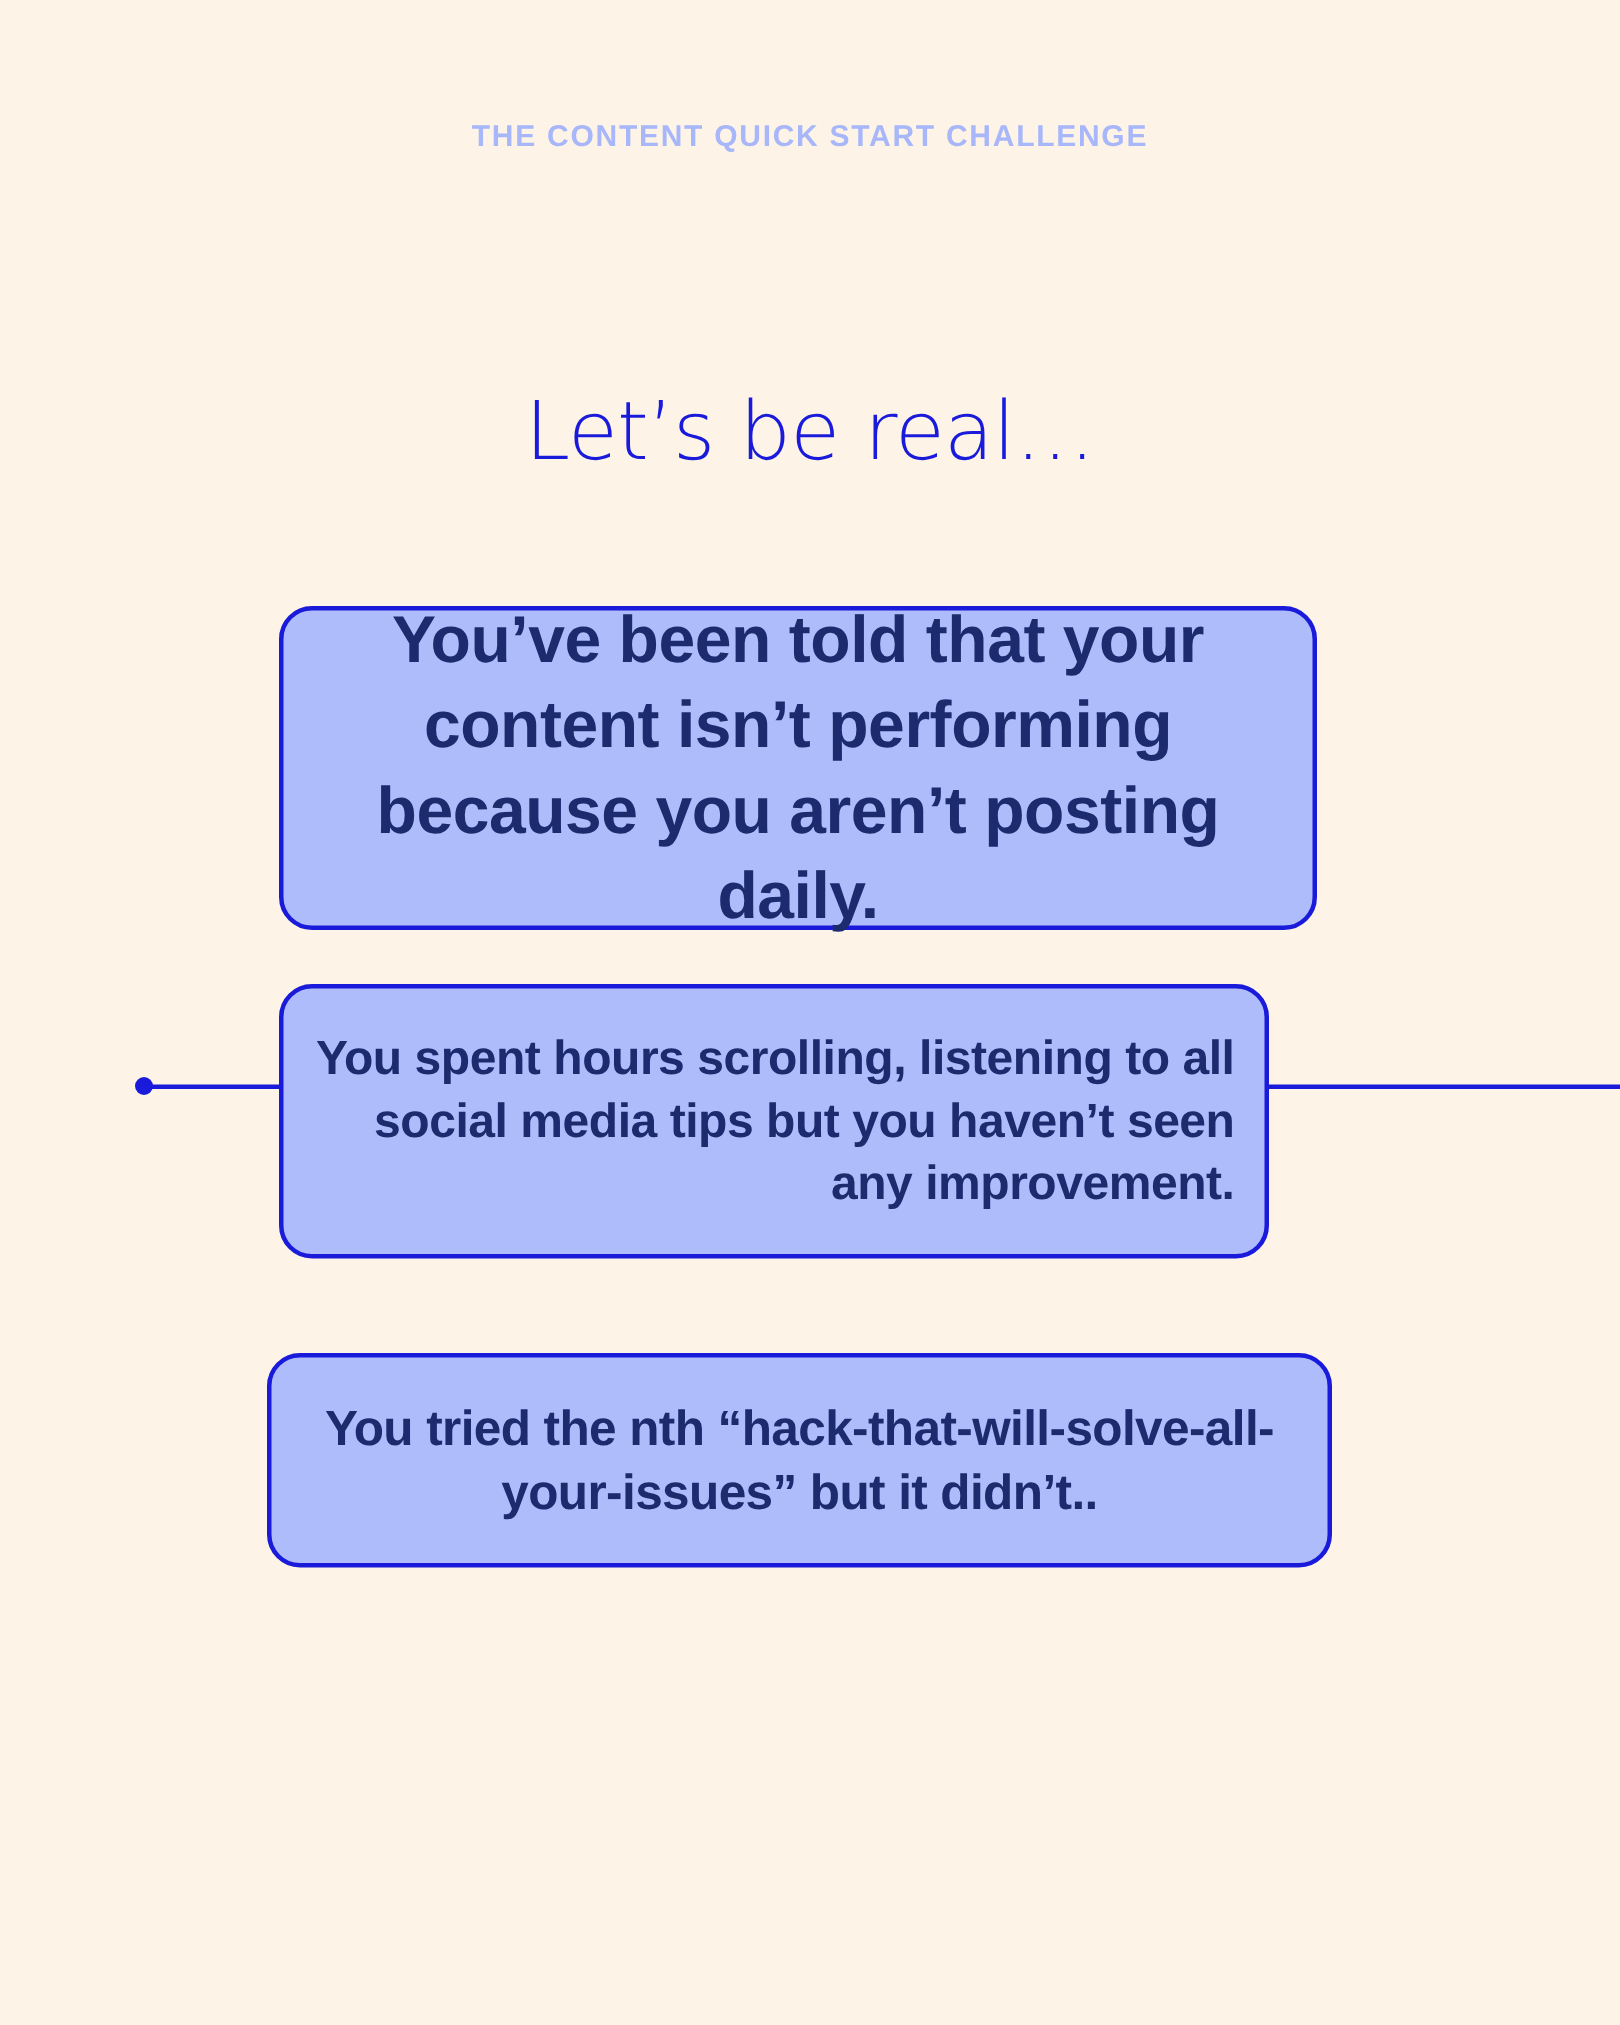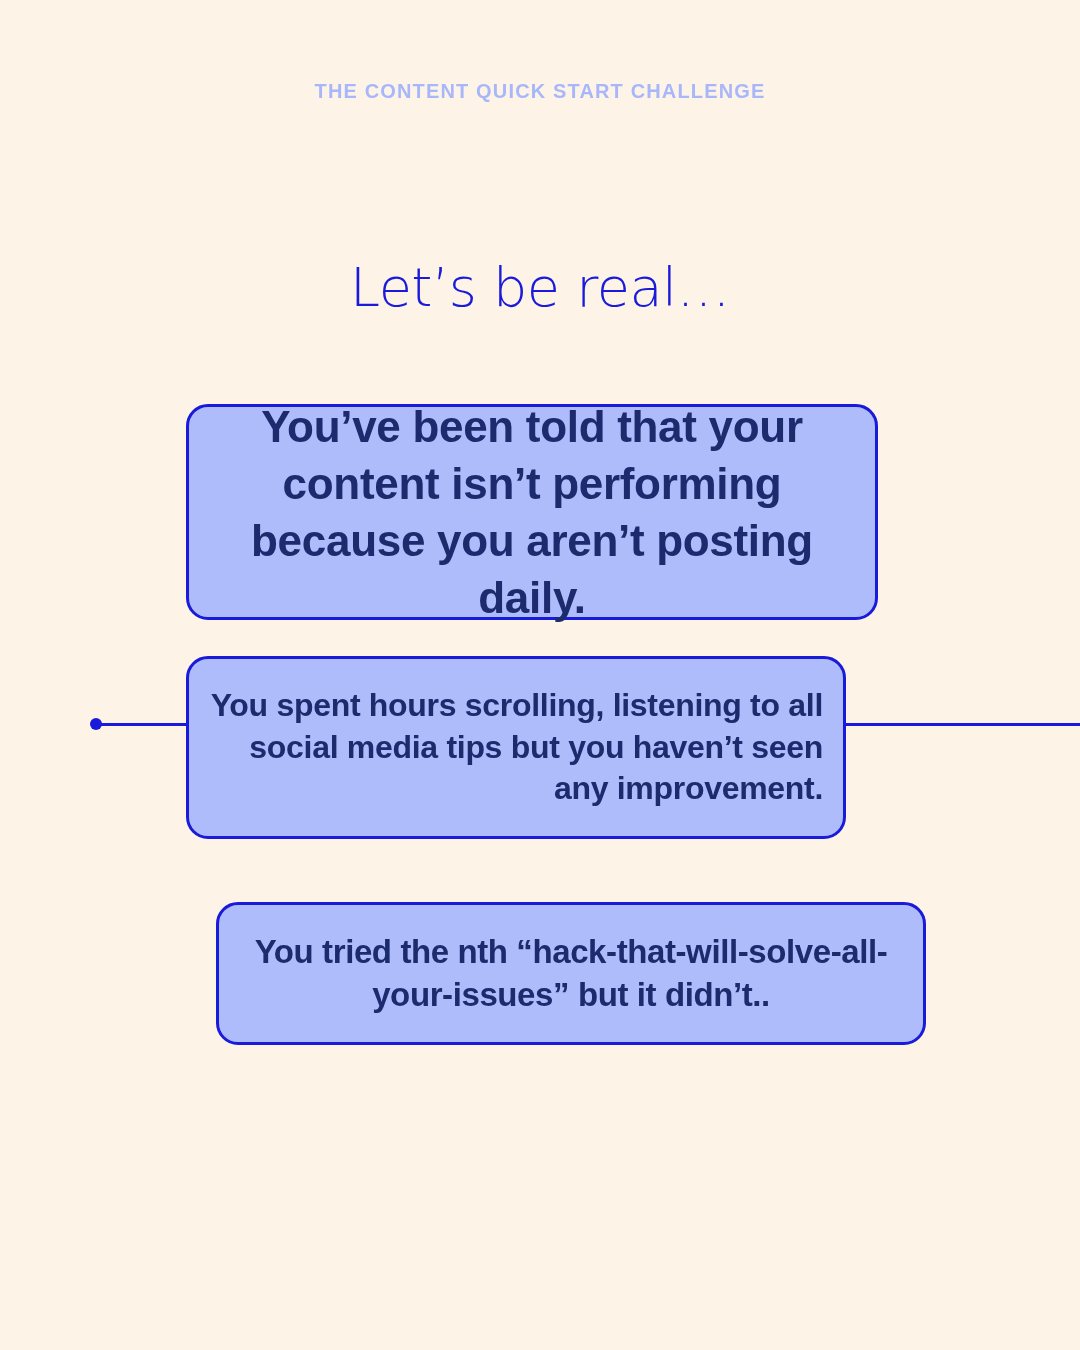--- a/index.html
+++ b/index.html
@@ -110,21 +110,20 @@
   }
 
   .card-3 {
     left: 178px;
     top: 902px;
     width: 710px;
     height: 143px;
     font-size: 33px;
     letter-spacing: -0.4px;
     padding: 0 22px;
-    margin-left: 38px;
   }
 
   .card-text { display: block; width: 100%; }
 
   
   .brand {
     position: absolute;
     top: 1240px;
     left: 0;
     width: 1080px;

